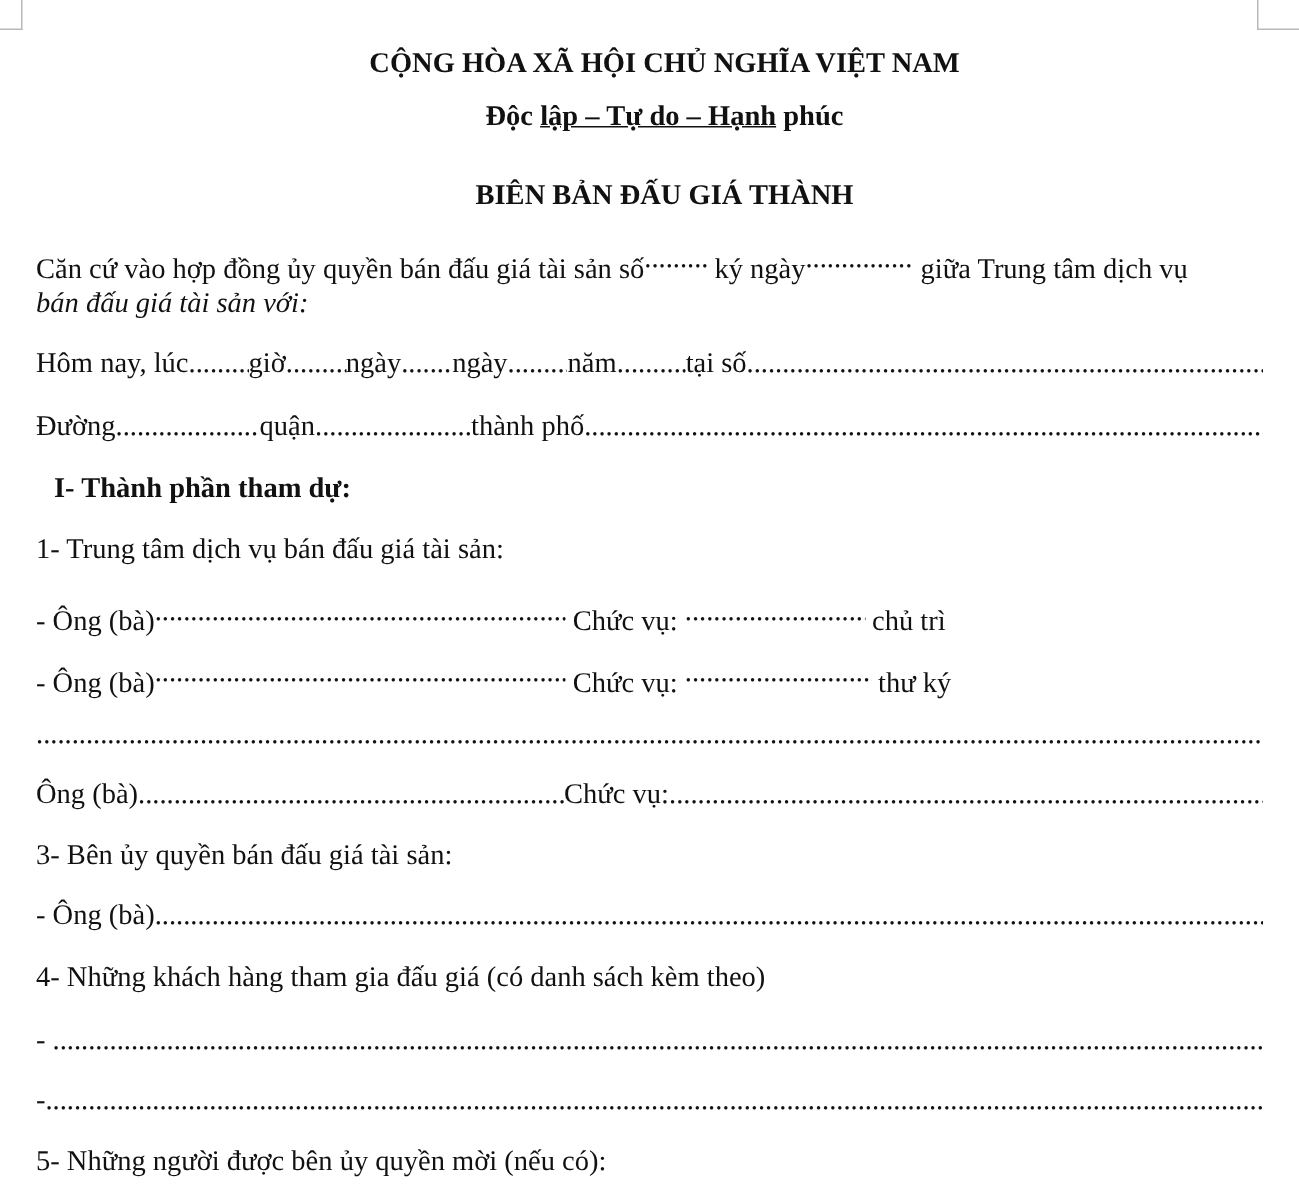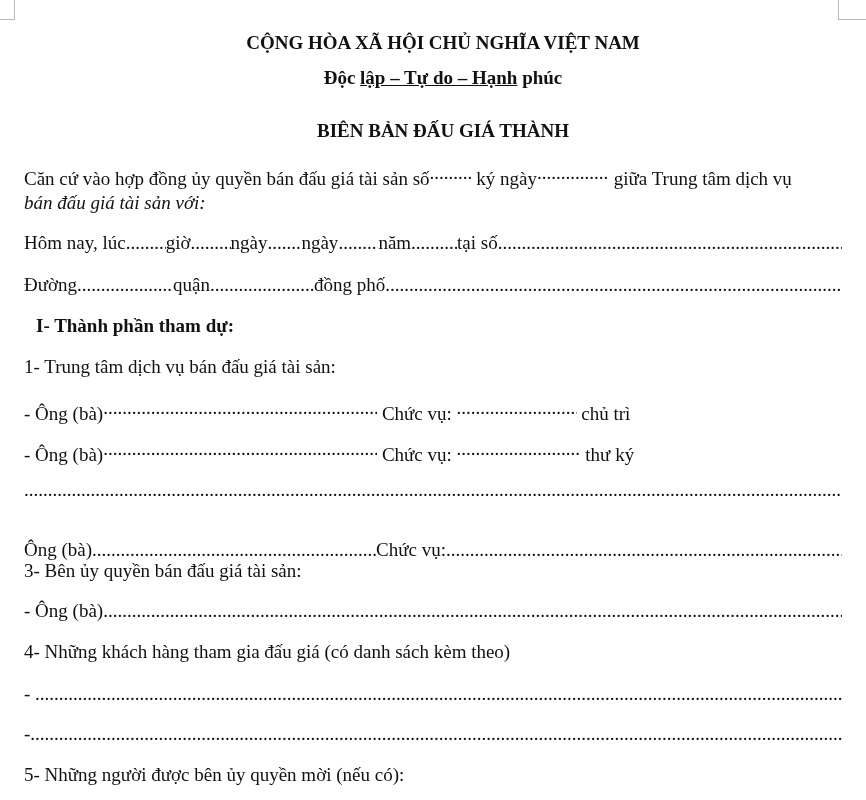--- a/index.html
+++ b/index.html
@@ -54,41 +54,41 @@
     <span class="fixdots" style="width:46px;"></span>
     <span class="seg">tại số </span>
     <span class="dots"></span>
 </div>
 
 <div class="line fill" style="top:273px;">
   <span class="seg">Đường</span>
     <span class="fixdots" style="width:96px;"></span>
     <span class="seg">quận</span>
     <span class="fixdots" style="width:104px;"></span>
-    <span class="seg">đồng phố </span>
+    <span class="seg">thành phố </span>
     <span class="dots"></span>
 </div>
 
 <div class="line bold" style="top:314px;">I- Thành phần tham dự:</div>
 
 <div class="line" style="top:355px;">1- Trung tâm dịch vụ bán đấu giá tài sản:</div>
 
 <div class="line" style="top:396px;">
   <span>- Ông (bà)</span><span class="fixdots" style="width:274px;"></span><span> Chức vụ: </span><span class="fixdots" style="width:120px;"></span><span> chủ trì</span>
 </div>
 
 <div class="line" style="top:437px;">
   <span>- Ông (bà)</span><span class="fixdots" style="width:274px;"></span><span> Chức vụ: </span><span class="fixdots" style="width:124px;"></span><span> thư ký</span>
 </div>
 
 <div class="line fill" style="top:478px;">
     <span class="dots"></span>
 </div>
 
-<div class="line fill" style="top:518px;margin-top:20px;">
+<div class="line fill" style="top:518px;">
   <span class="seg">Ông (bà)</span>
     <span class="fixdots" style="width:284px;"></span>
     <span class="seg"> Chức vụ: </span>
     <span class="dots"></span>
 </div>
 
 <div class="line" style="top:559px;">3- Bên ủy quyền bán đấu giá tài sản:</div>
 
 <div class="line fill" style="top:599px;">
   <span class="seg">- Ông (bà)</span>

